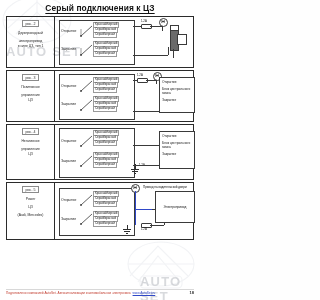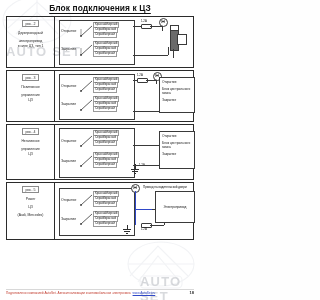--- a/index.html
+++ b/index.html
@@ -146,21 +146,21 @@
     <g fill="none" stroke="#9aa3b4" stroke-width="1.1">
       <ellipse cx="43" cy="28" rx="33" ry="22"></ellipse>
       <path d="M12 40 L40 10 L70 40"></path>
       <path d="M20 46 L40 20 L62 46"></path>
       <rect x="22" y="40" width="42" height="12" rx="4"></rect>
       <path d="M10 28 L76 28"></path>
     </g>
   </svg>
   <span class="wm-text br">AUTO SET</span>
 
-  <div class="title">Блок подключения к ЦЗ</div>
+  <div class="title">Серый подключения к ЦЗ</div>
 
   <div class="panel p1">
     <div class="legend">
       <span class="fignum">рис. 2</span>
       <span class="cap">
         <span>Двухпроводный</span>
         <span class="sub">электропривод</span>
         <span>в силе ЦЗ, тип 1</span>
       </span>
     </div>

